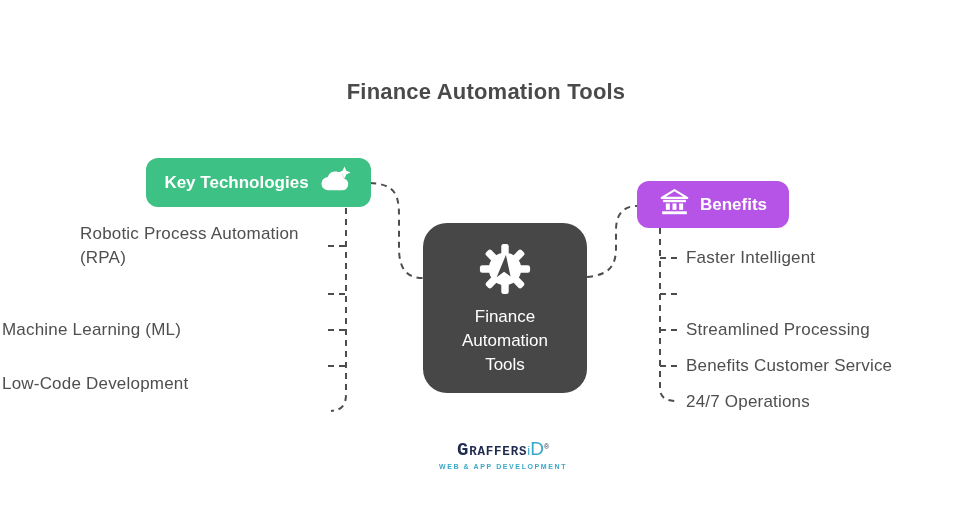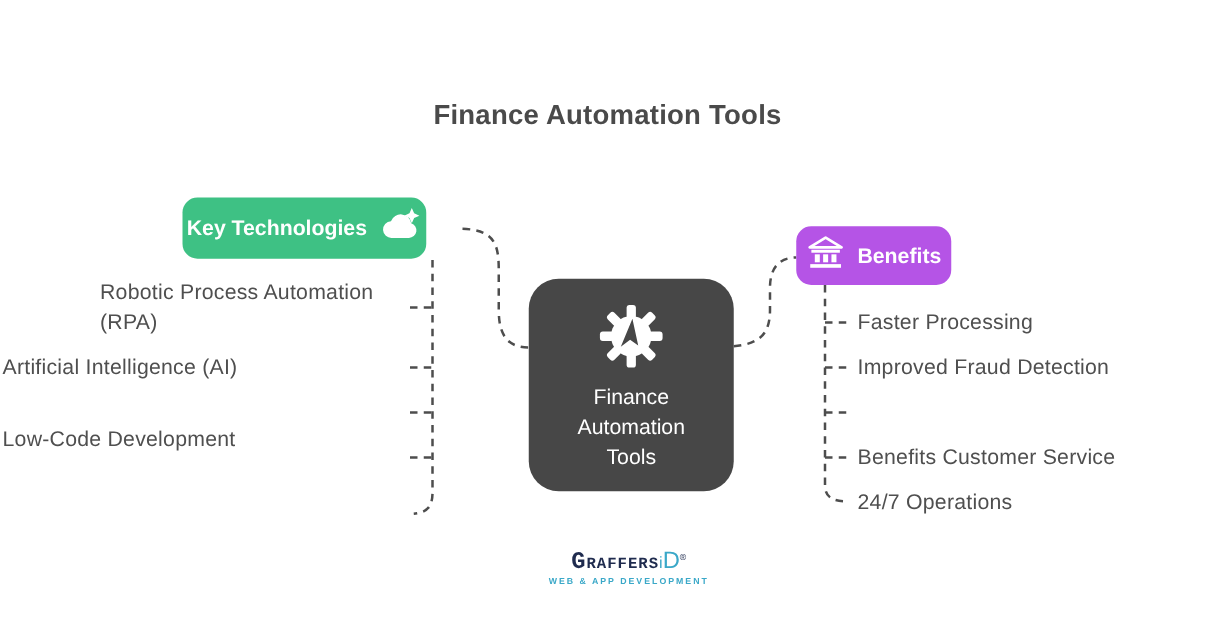--- a/index.html
+++ b/index.html
@@ -46,26 +46,26 @@
     align-items: center;
     justify-content: center;
     gap: 10px;
     border-radius: 12px;
     color: #ffffff;
     font-size: 17px;
     font-weight: bold;
   }
   .badge-left {
     left: 146px; top: 134px;
-    width: 195px; height: 49px;
+    width: 225px; height: 49px;
     background: #3ec184;
   }
   .badge-right {
     left: 637px; top: 157px;
-    width: 124px; height: 47px;
+    width: 152px; height: 47px;
     background: #b554e6;
   }
 
   .center-node {
     position: absolute;
     left: 423px; top: 199px;
     width: 164px; height: 170px;
     background: #474747;
     border-radius: 24px;
     display: flex;
@@ -216,25 +216,25 @@
           <rect x="24" y="1" width="8" height="12" rx="2.5" transform="rotate(315 28 28)"></rect>
           <circle cx="28" cy="28" r="17.5"></circle>
         </g>
         <polygon points="29,13 19,37 27,31 34,36" fill="#474747"></polygon>
       </svg>
     </span>
     <div class="node-label">Finance Automation Tools</div>
   </div>
 
   <div class="l-item two-line" style="top:198px">Robotic Process Automation (RPA)</div>
-  <div class="l-item one-line" style="top:258px">Artificial Intelligence (AI)</div>
-  <div class="l-item one-line" style="top:316px">Low-Code Development</div>
-
-  <div class="r-item" style="top:222px">Faster Processing</div>
-  <div class="r-item" style="top:258px">Improved Fraud Detection</div>
+  <div class="l-item one-line" style="top:294px">Machine Learning (ML)</div>
+  <div class="l-item one-line" style="top:348px">Low-Code Development</div>
+
+  <div class="r-item" style="top:222px">Faster Intelligent</div>
+  <div class="r-item" style="top:294px">Streamlined Processing</div>
   <div class="r-item" style="top:330px">Benefits Customer Service</div>
   <div class="r-item" style="top:366px">24/7 Operations</div>
 
   <div class="logo">
     <div class="brand-line">
       <span class="brand-primary">GRAFFERS</span><span class="brand-accent">iD</span><span class="registered">®</span>
     </div>
     <div class="tagline-line">
       <span class="tag-dash"></span>
       <span class="tagline">WEB &amp; APP DEVELOPMENT</span>

